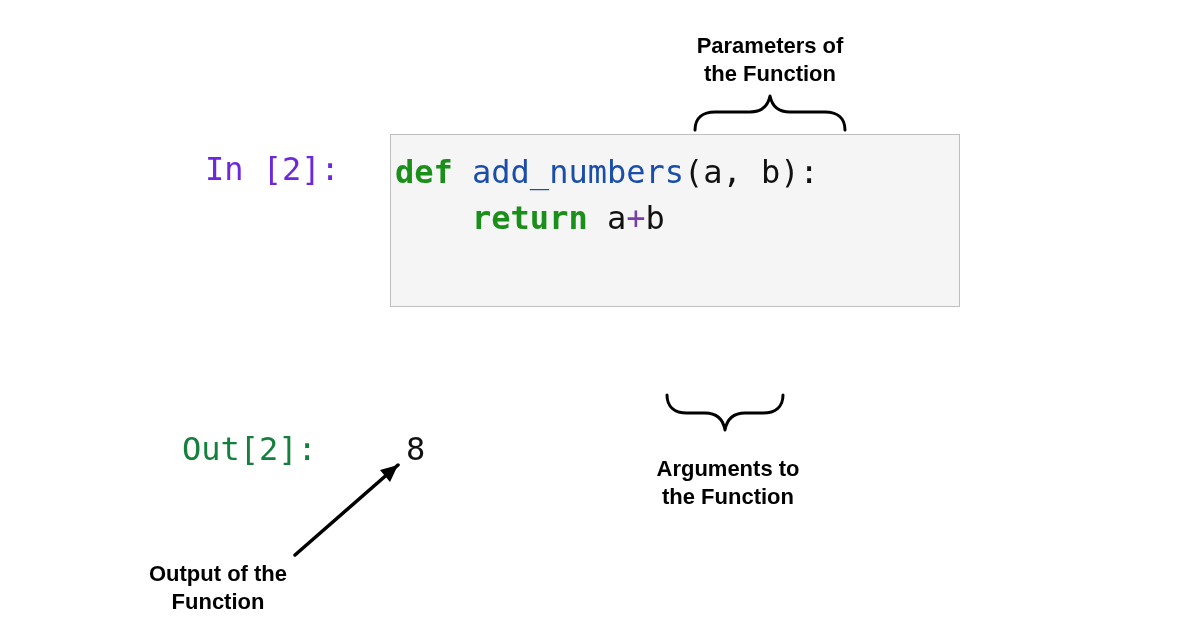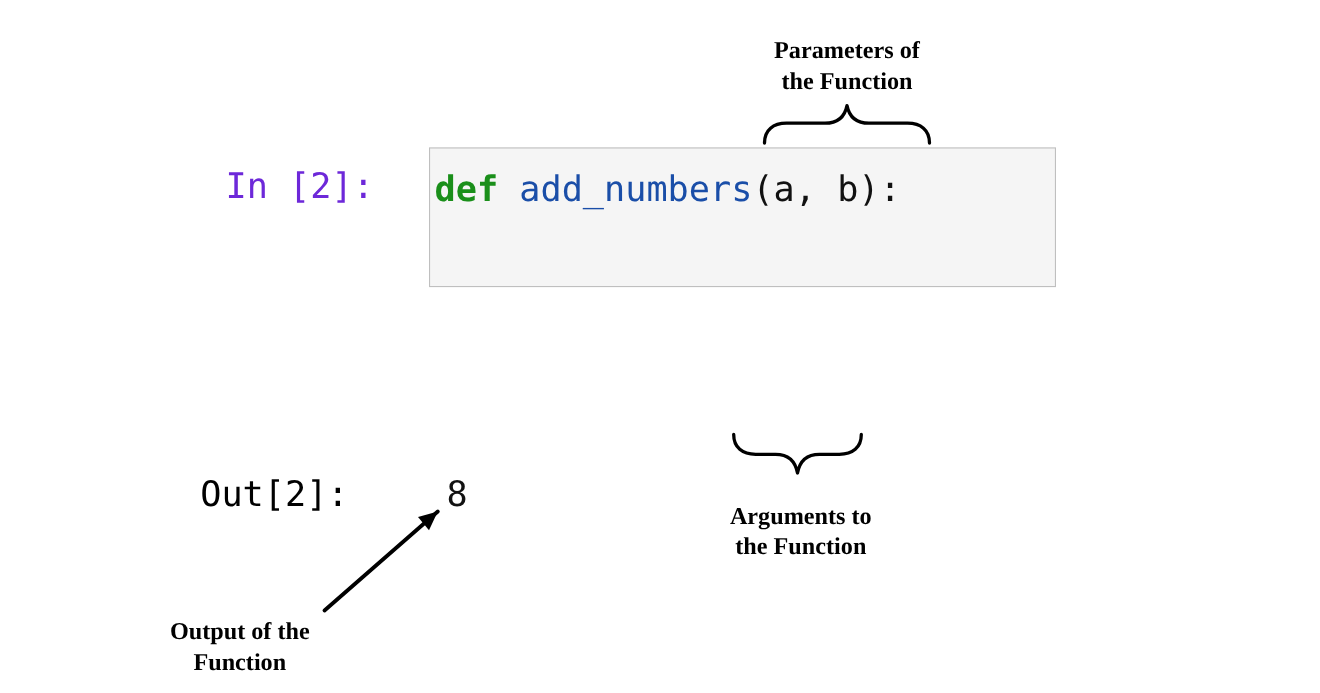--- a/index.html
+++ b/index.html
@@ -24,21 +24,21 @@
     left: 205px;
     top: 150px;
     font-size: 32px;
     color: #6d28d9;
   }
   .out-prompt {
     position: absolute;
     left: 182px;
     top: 430px;
     font-size: 32px;
-    color: #000000;
+    color: #15803d;
   }
   .code-cell {
     position: absolute;
     left: 390px;
     top: 134px;
     width: 570px;
     padding: 14px 18px 18px 4px;
     background: #f5f5f5;
     border: 1px solid #bfbfbf;
     box-sizing: border-box;
@@ -64,21 +64,20 @@
   }
 
   .annot {
     position: absolute;
     font-weight: 700;
     font-size: 22px;
     color: #000;
     text-align: center;
     line-height: 1.25;
     width: 220px;
-    font-family: Liberation Serif, serif;
   }
   .annot-params { left: 660px; top: 32px; }
   .annot-args   { left: 618px; top: 455px; }
   .annot-output { left: 108px; top: 560px; }
 
   svg.overlay {
     position: absolute;
     left: 0; top: 0;
     width: 1200px; height: 630px;
     pointer-events: none;
@@ -87,20 +86,23 @@
 </head>
 <body>
 
 <div class="stage">
 
   <div class="in-prompt mono">In [2]:</div>
 
   <div class="code-cell mono">
     <div>
       <span class="kw-def">def</span><span class="plain"> </span><span class="fn-name">add_numbers</span><span class="paren">(</span><span class="param">a</span><span class="plain">, </span><span class="param">b</span><span class="paren">):</span>
+    </div>
+    <div>
+      <span class="indent"></span><span class="kw-return">return</span><span class="plain"> </span><span class="plain">a</span><span class="op">+</span><span class="plain">b</span>
     </div>
     <div>&nbsp;</div>
   </div>
 
   <div class="out-prompt mono">Out[2]:</div>
   <div class="out-value mono">8</div>
 
   <div class="annot annot-params">
     <span>Parameters of</span><br>
     <span>the Function</span>

